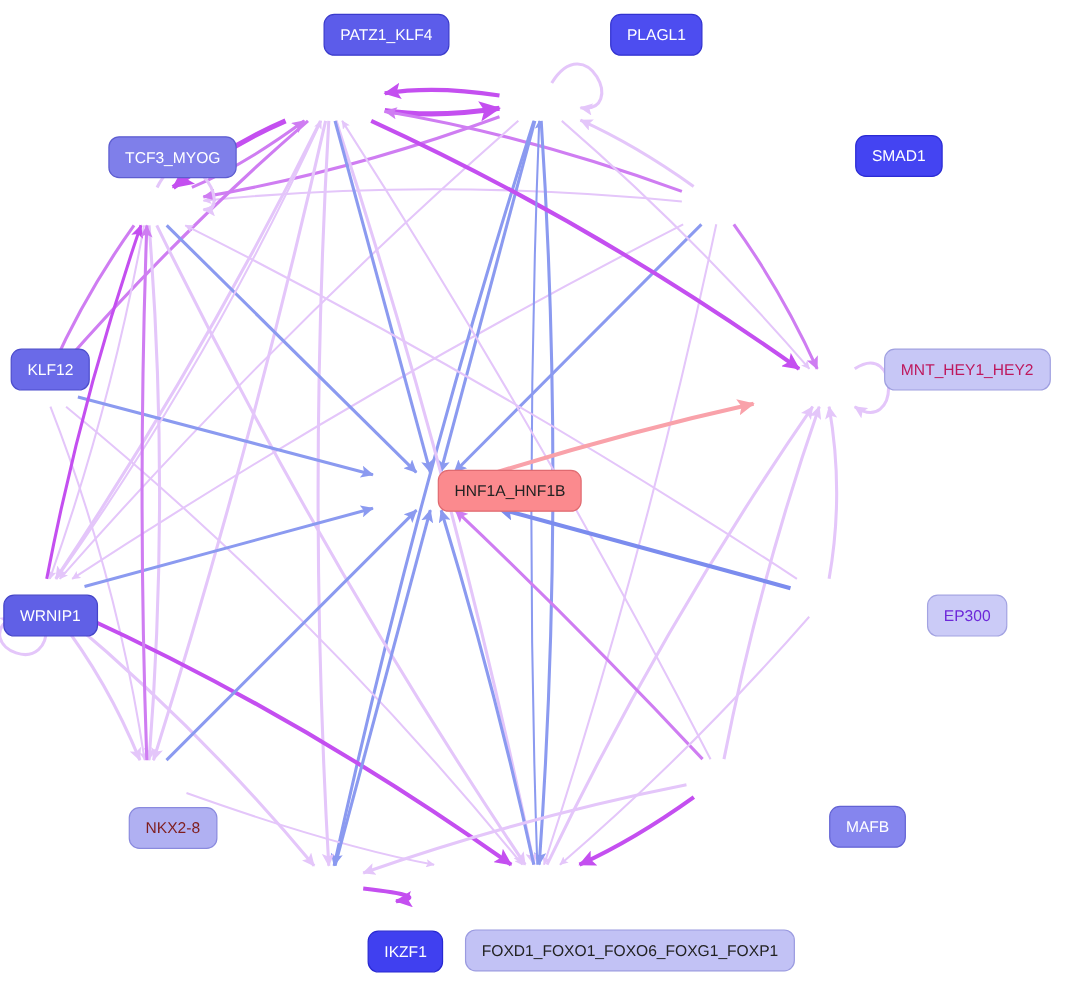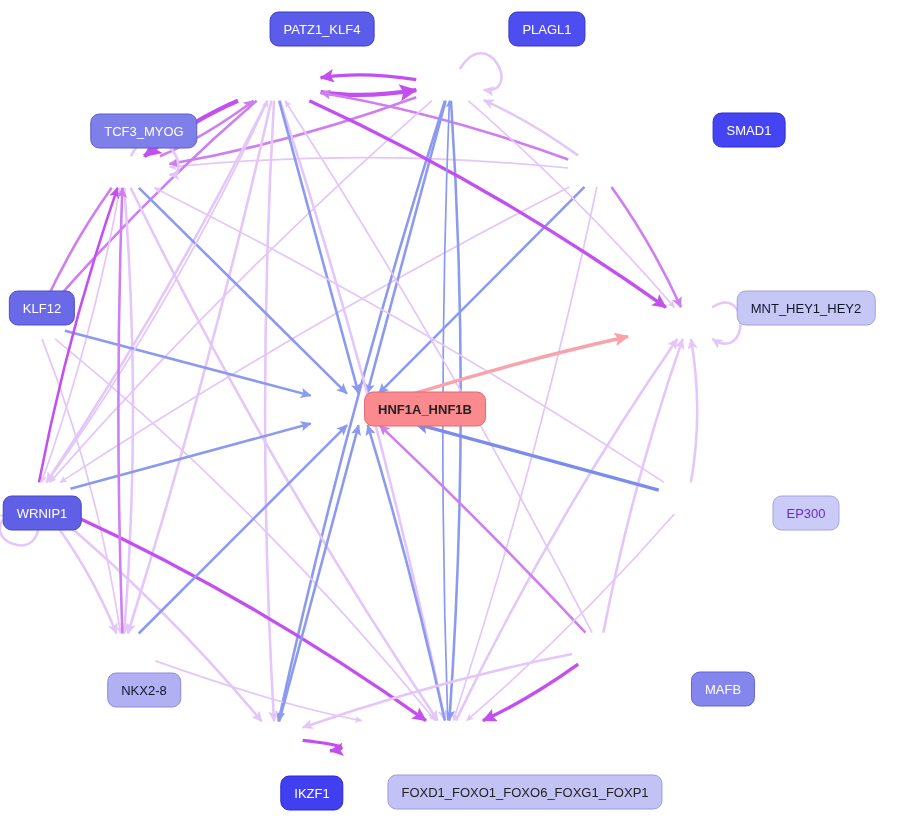--- a/index.html
+++ b/index.html
@@ -120,21 +120,21 @@
       <path d="M 153.3 112.5 C 182.9 53.8, 230.3 135.9, 198.5 134.1" fill="none" stroke="#e4c6fa" stroke-width="3" marker-end="url(#arrow2)"></path>
       <path d="M 44.7 531.5 C 54.4 598.6, -31.5 558.5, 12.1 531.5" fill="none" stroke="#e4c6fa" stroke-width="3" marker-end="url(#arrow2)"></path>
       <path d="M 834.2 289.5 C 878.3 260.6, 878.3 355.4, 834.2 326.5" fill="none" stroke="#e4c6fa" stroke-width="3" marker-end="url(#arrow2)"></path>
     </svg>
 
 <div class="node" style="left: 322px; top: 29px; background: rgb(92, 92, 234); border-color: rgb(58, 58, 204); color: rgb(255, 255, 255);">PATZ1_KLF4</div>
     <div class="node" style="left: 527px; top: 29px; background: rgb(77, 77, 240); border-color: rgb(50, 50, 208); color: rgb(255, 255, 255); margin-left: 20px;">PLAGL1</div>
     <div class="node" style="left: 703px; top: 130px; background: rgb(68, 68, 242); border-color: rgb(43, 43, 212); color: rgb(255, 255, 255); margin-left: 46px;">SMAD1</div>
     <div class="node" style="left: 144px; top: 131px; background: rgb(127, 127, 234); border-color: rgb(93, 93, 208); color: rgb(255, 255, 255);">TCF3_MYOG</div>
     <div class="node" style="left: 42px; top: 308px; background: rgb(106, 106, 232); border-color: rgb(77, 77, 204); color: rgb(255, 255, 255);">KLF12</div>
-    <div class="node" style="left: 806px; top: 308px; background: rgb(199, 199, 246); border-color: rgb(159, 159, 224); color: #0f172a;">MNT_HEY1_HEY2</div>
-    <div class="node" style="left: 425px; top: 409px; background: rgb(251, 138, 142); border-color: rgb(224, 106, 112); color: rgb(34, 34, 34); font-weight: bold;">HNF1A_HNF1B</div>
+    <div class="node" style="left: 806px; top: 308px; background: rgb(199, 199, 246); border-color: rgb(159, 159, 224); color: #be185d;">MNT_HEY1_HEY2</div>
+    <div class="node" style="left: 425px; top: 409px; background: rgb(251, 138, 142); border-color: rgb(224, 106, 112); color: rgb(34, 34, 34);">HNF1A_HNF1B</div>
     <div class="node" style="left: 42px; top: 513px; background: rgb(96, 96, 230); border-color: rgb(68, 68, 200); color: rgb(255, 255, 255);">WRNIP1</div>
     <div class="node" style="left: 806px; top: 513px; background: rgb(203, 203, 247); border-color: rgb(163, 163, 226); color: #6d28d9;">EP300</div>
-    <div class="node" style="left: 144px; top: 690px; background: rgb(176, 176, 242); border-color: rgb(138, 138, 222); color: #0f172a;">NKX2-8</div>
+    <div class="node" style="left: 144px; top: 690px; background: rgb(176, 176, 242); border-color: rgb(138, 138, 222); color: #7f1d1d;">NKX2-8</div>
     <div class="node" style="left: 703px; top: 689px; background: rgb(133, 133, 238); border-color: rgb(98, 98, 212); color: rgb(255, 255, 255); margin-left: 20px;">MAFB</div>
-    <div class="node" style="left: 312px; top: 793px; background: rgb(64, 64, 240); border-color: rgb(40, 40, 210); color: rgb(255, 255, 255);">IKZF1</div>
+    <div class="node" style="left: 338px; top: 793px; background: rgb(64, 64, 240); border-color: rgb(40, 40, 210); color: rgb(255, 255, 255);">IKZF1</div>
     <div class="node" style="left: 525px; top: 792px; background: rgb(194, 194, 245); border-color: rgb(154, 154, 224); color: rgb(34, 34, 34);">FOXD1_FOXO1_FOXO6_FOXG1_FOXP1</div>
   </div>
 
 </body></html>

